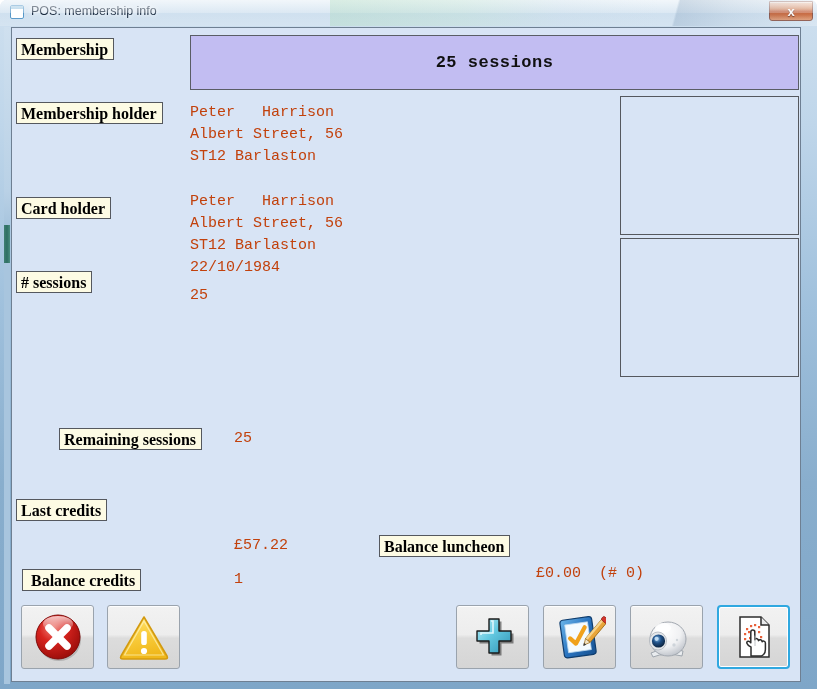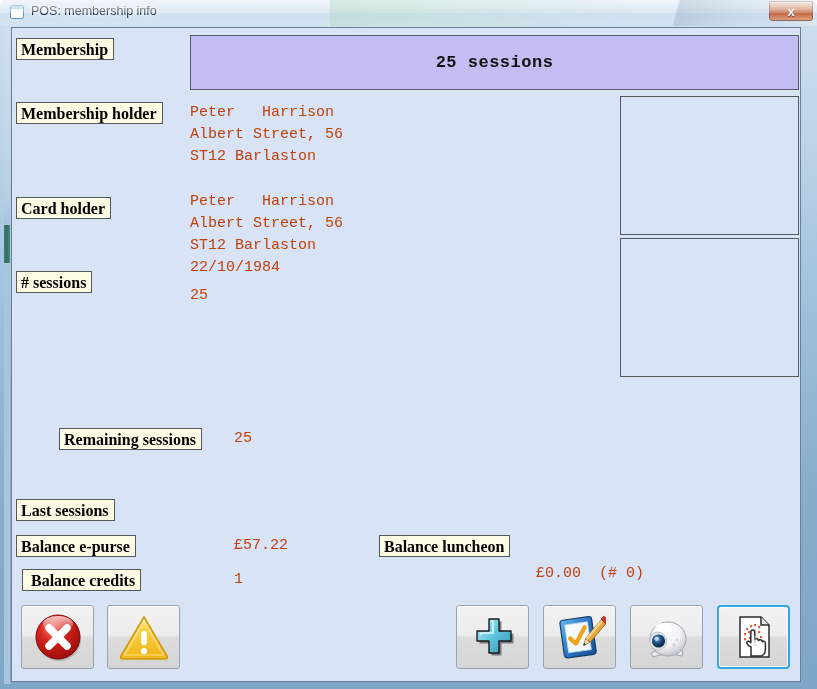--- a/index.html
+++ b/index.html
@@ -248,24 +248,23 @@
     <div class="val" style="left:178px; top:185px;">Albert Street, 56</div>
     <div class="val" style="left:178px; top:207px;">ST12 Barlaston</div>
     <div class="val" style="left:178px; top:229px;">22/10/1984</div>
 
     <div class="chip" style="left:4px; top:243px;font-family:Liberation Serif, serif;"># sessions</div>
     <div class="val" style="left:178px; top:257px;">25</div>
 
     <div class="chip" style="left:0; top:400px;margin-left:47px;">Remaining sessions</div>
     <div class="val" style="left:222px; top:400px;">25</div>
 
-    <div class="chip" style="left:4px; top:471px;">Last sessions</div>
+    <div class="chip" style="left:4px; top:471px;">Last credits</div>
     <div class="val" style="left:222px; top:471px;"></div>
 
-    <div class="chip" style="left:4px; top:507px;">Balance e-purse</div>
     <div class="val" style="left:222px; top:507px;">£57.22</div>
 
     <div class="chip" style="left:367px; top:507px;">Balance luncheon</div>
     <div class="val" style="left:524px; top:535px;">£0.00  (# 0)</div>
 
     <div class="chip" style="left:10px; top:541px;padding-left:8px;">Balance credits</div>
     <div class="val" style="left:222px; top:541px;">1</div>
 
     <div class="photo-box" style="left:608px; top:68px; width:179px; height:139px;"></div>
     <div class="photo-box" style="left:608px; top:210px; width:179px; height:139px;"></div>

